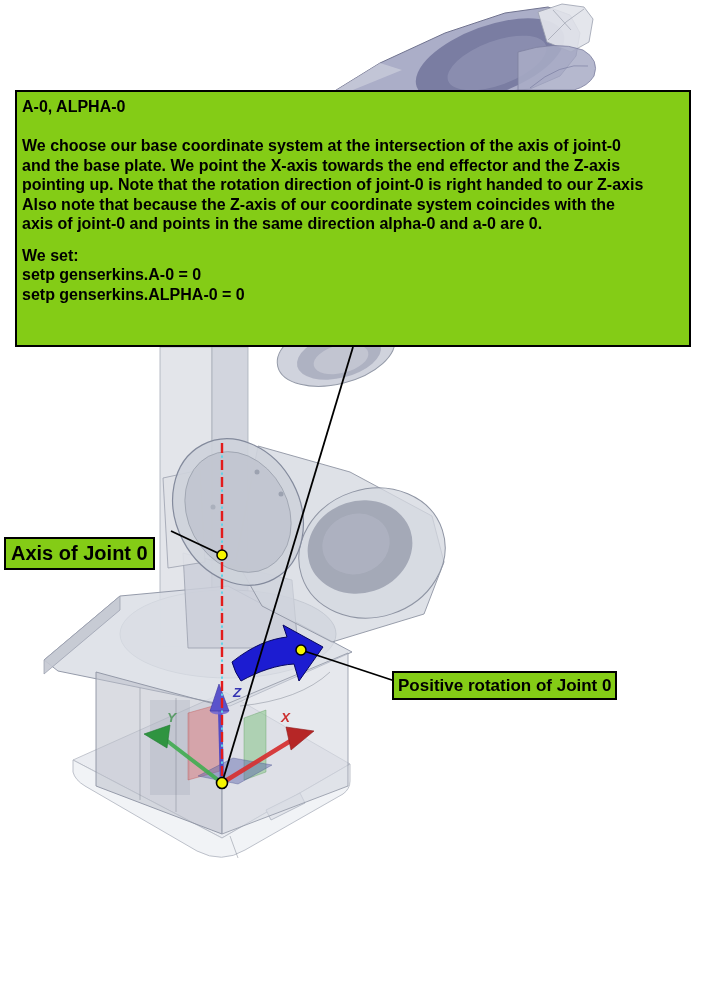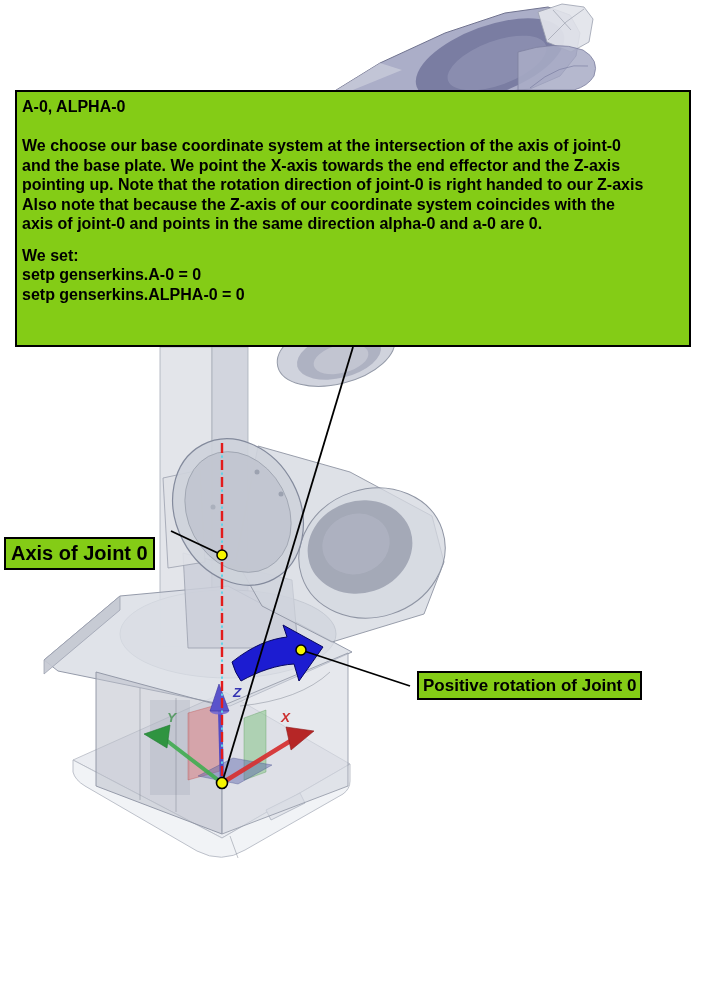--- a/index.html
+++ b/index.html
@@ -6,21 +6,21 @@
   .canvas{position:relative;width:707px;height:1000px;background:#ffffff;overflow:hidden;
           font-family:"Liberation Sans", sans-serif;}
   svg.scene{position:absolute;left:0;top:0;}
   .callout{position:absolute;background:#84cc16;border:2px solid #000;color:#000;box-sizing:border-box;font-weight:bold;}
   .note-box{left:15px;top:90px;width:676px;height:257px;padding:5px 4px 0 5px;
             font-size:16px;line-height:19.5px;}
   .note-title{white-space:pre;}
   .note-body{white-space:pre;margin-top:19.5px;}
   .note-settings{white-space:pre;margin-top:12px;}
   .axis-callout{left:4px;top:515px;padding:2px 5px;font-size:20px;line-height:25px;white-space:nowrap;margin-top:22px;}
-  .rotation-callout{left:417px;top:671px;padding:2px 4px;font-size:17px;line-height:21px;white-space:nowrap;}
+  .rotation-callout{left:392px;top:671px;padding:2px 4px;font-size:17px;line-height:21px;white-space:nowrap;}
   .tri-label{font-weight:bold;font-style:italic;font-size:13.5px;}
 </style>
 </head>
 <body>
 
 <div class="canvas">
 
 <svg class="scene" width="707" height="1000" viewBox="0 0 707 1000">
 
   <g>

